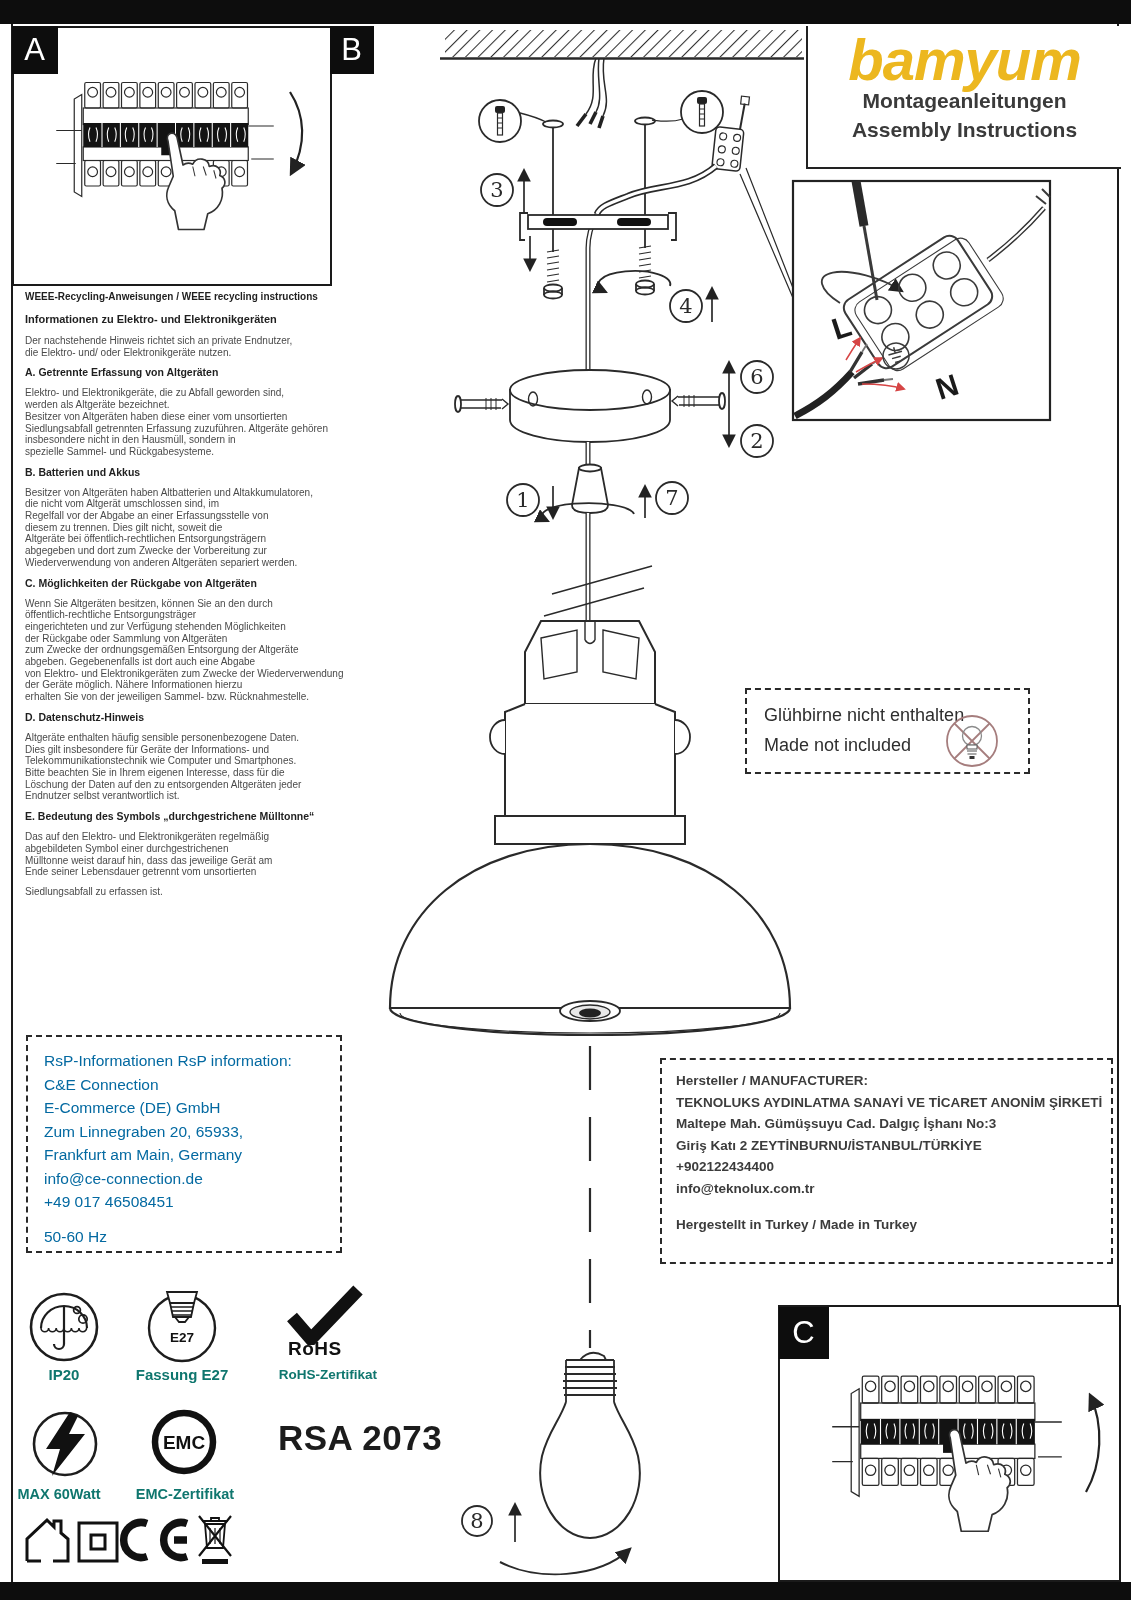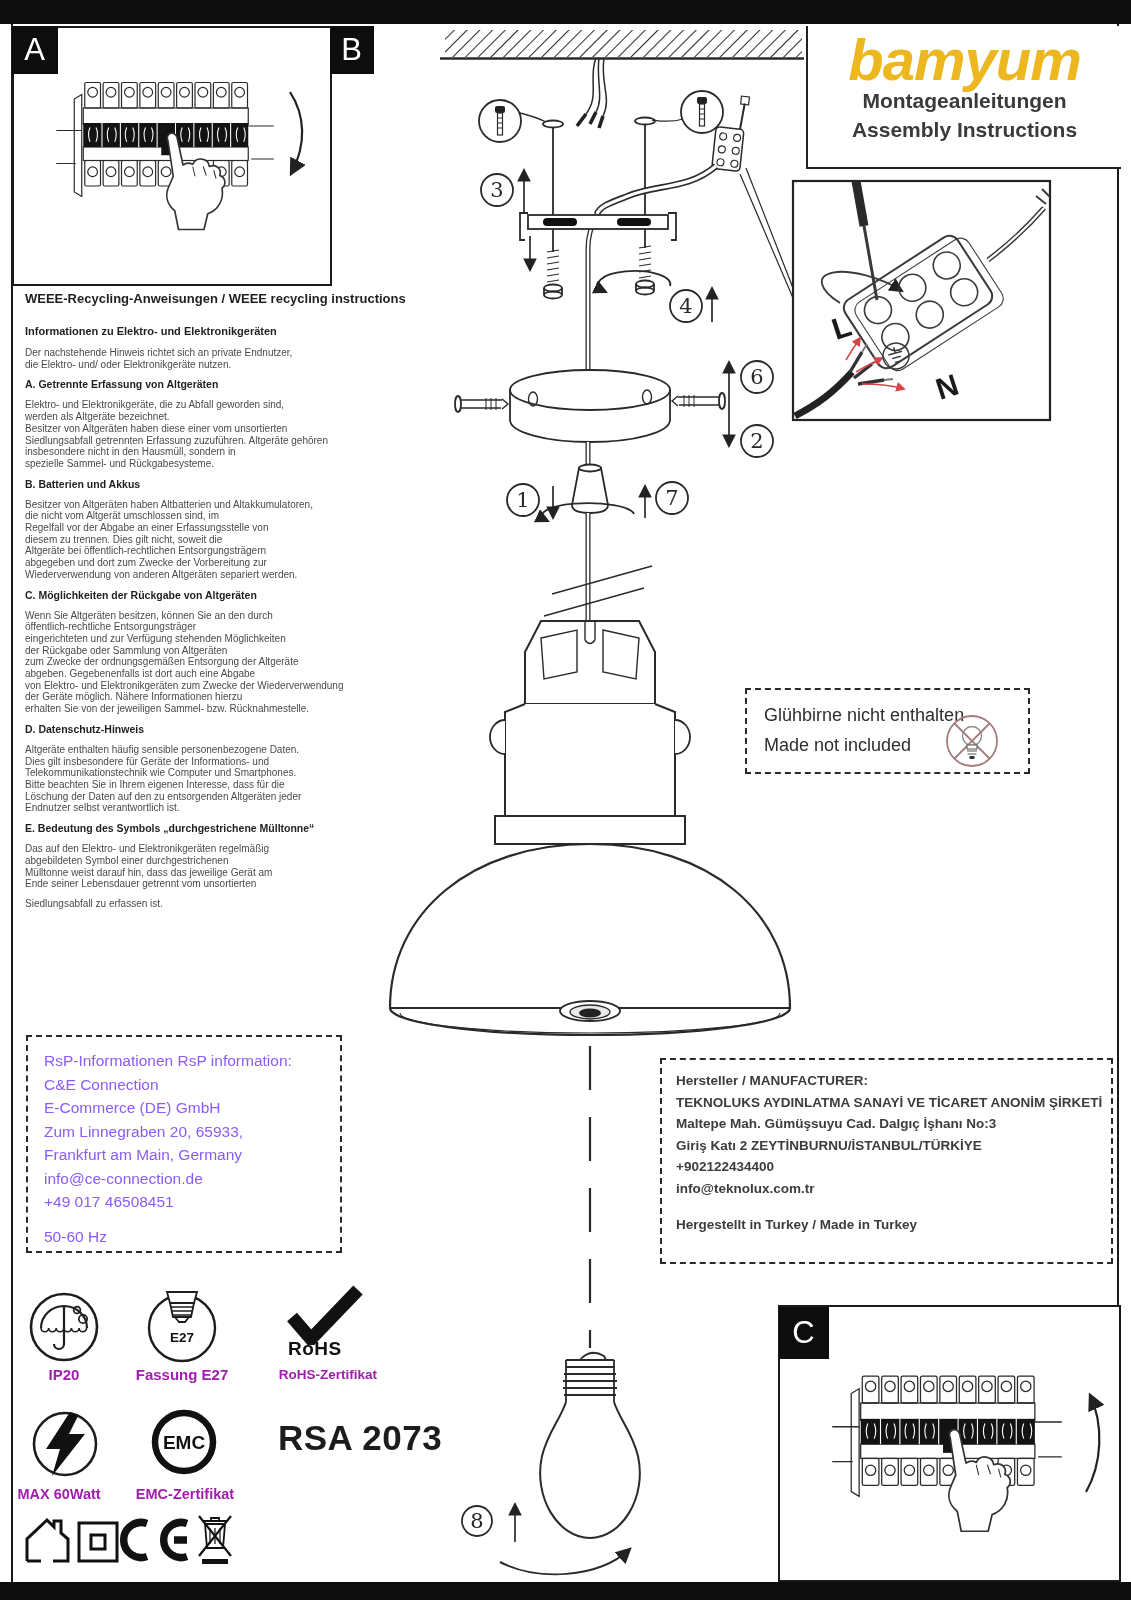--- a/index.html
+++ b/index.html
@@ -11,36 +11,36 @@
   .plabel{position:absolute;background:#0d0d0d;color:#fff;display:flex;align-items:center;
           justify-content:center;font-size:31px;font-weight:400;letter-spacing:1px;}
   .panelbox{position:absolute;border:2px solid #1a1a1a;background:#fff;}
   
   .logo-block{position:absolute;left:806px;top:26px;width:313px;height:141px;
               border-left:2px solid #222;border-bottom:2px solid #222;text-align:center;background:#fff;}
   .brand{font-size:58px;font-weight:700;letter-spacing:-1px;margin-top:8px;line-height:52px;font-style:italic;}
   .brand-sub{font-size:21px;font-weight:700;color:#3a3a3a;line-height:29px;}
   
   .weee{position:absolute;left:25px;top:291px;width:414px;}
-  .w-title{font-size:13px;font-weight:700;color:#1f1f1f;margin-bottom:19px;}
+  .w-title{font-size:10px;font-weight:700;color:#1f1f1f;margin-bottom:11px;}
   .w-sub{font-size:11px;font-weight:700;color:#1f1f1f;margin-bottom:10px;}
   .w-head{font-size:10.5px;font-weight:700;color:#1f1f1f;margin:0 0 9px;}
   .w-body{font-size:10px;color:#4a4a4a;line-height:11.7px;white-space:pre-line;margin-bottom:8px;}
   
   .dashbox{position:absolute;border:2.5px dashed #2a2a2a;background:transparent;}
   .rsp{left:26px;top:1035px;width:316px;height:218px;padding:12px 0 0 16px;box-sizing:border-box;}
-  .rsp div{font-size:15.5px;color:#8b5cf6;line-height:23.5px;}
+  .rsp div{font-size:15.5px;color:#0369a1;line-height:23.5px;}
   .rsp .freq{margin-top:11px;}
   .bulbbox{left:745px;top:688px;width:285px;height:86px;border-width:2px;padding:10px 0 0 17px;box-sizing:border-box;}
   .bulbbox .t{font-size:18px;color:#2e2e2e;line-height:30px;}
   .manu{left:660px;top:1058px;width:453px;height:206px;border-width:2.5px;padding:10px 0 0 14px;box-sizing:border-box;}
   .manu div{font-size:13.5px;font-weight:700;color:#3c3c3c;line-height:21.5px;}
   .manu .made{margin-top:15px;}
   
-  .cert-label{position:absolute;font-weight:700;color:#a21caf;text-align:center;}
+  .cert-label{position:absolute;font-weight:700;color:#0f766e;text-align:center;}
   .model{position:absolute;left:278px;top:1418px;font-size:35px;font-weight:700;
          color:#1c1c1c;letter-spacing:.5px;}
   .rohs-word{position:absolute;left:288px;top:1338px;font-size:19px;font-weight:700;color:#111;letter-spacing:.5px;}
   svg{display:block;}
   svg text.step{font-family:"DejaVu Serif",serif;font-size:21px;fill:#2a2a2a;}
   svg text.termletter{font-family:"Liberation Sans",sans-serif;font-size:30px;font-weight:700;fill:#1a1a1a;}
   svg text.iconword{font-family:"Liberation Sans",sans-serif;font-weight:700;fill:#111;}
 </style>
 </head>
 <body>

